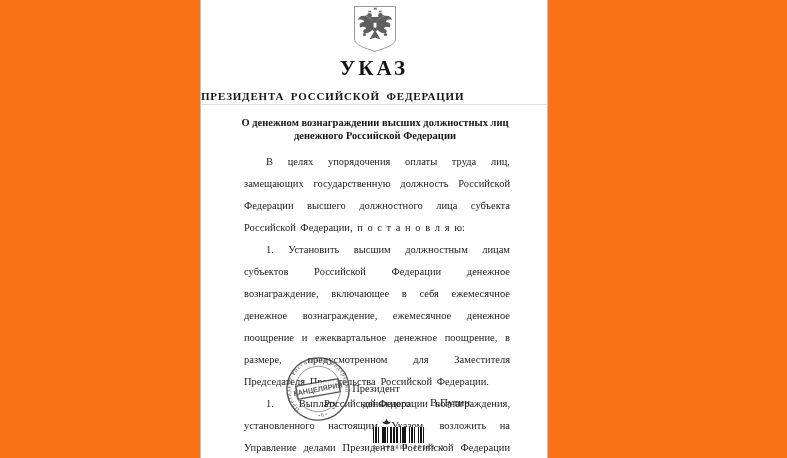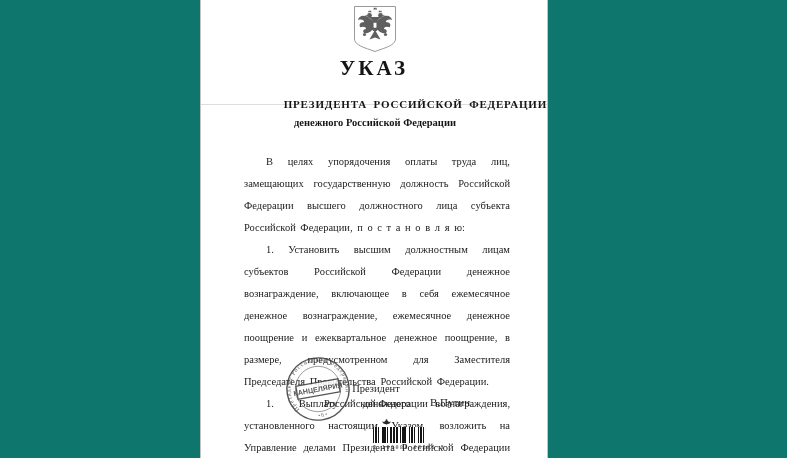--- a/index.html
+++ b/index.html
@@ -1,29 +1,29 @@
 <!DOCTYPE html>
 <html><head>
 <meta charset="utf-8">
 <style>
   * { margin:0; padding:0; box-sizing:border-box; }
   html,body { width:787px; height:458px; background:#ffffff; overflow:hidden;
               font-family:"Liberation Serif", serif; color:#1c1c1c; }
-  .canvas { position:relative; width:787px; height:458px; background:#0f766e; }
+  .canvas { position:relative; width:787px; height:458px; background:#f97316; }
 
   .page { position:absolute; left:200px; top:0; width:348px; height:458px;
           background:#fff; border-left:1px solid #c2c2c2; border-right:1px solid #c2c2c2; }
 
   .letterhead-rule { position:absolute; left:0; top:104px; width:100%; height:1px; background:#dedede; }
 
   .emblem { position:absolute; left:152px; top:5px; width:44px; height:48px; }
 
   .kicker { position:absolute; left:0; top:56px; width:100%; text-align:center;
             font-size:21px; font-weight:bold; letter-spacing:3px; color:#151515; }
-  .org    { position:absolute; left:0; top:98px; width:100%; text-align:right;
+  .org    { position:absolute; left:0; top:90px; width:100%; text-align:left;
             font-size:11px; font-weight:bold; letter-spacing:0.8px; word-spacing:3px; color:#151515; }
 
   .doc-title { position:absolute; left:30px; top:116px; width:288px; text-align:center;
                font-size:10.5px; font-weight:bold; line-height:13px; color:#151515; }
 
   .body-text { position:absolute; left:43px; top:151px; width:266px;
                font-size:10.5px; line-height:22px; text-align:justify; word-spacing:2px; }
   .body-text p { text-indent:22px; }
 
   .stamp { position:absolute; left:77px; top:349px; width:80px; height:80px; opacity:0.88; }
@@ -70,20 +70,21 @@
       </g>
       <rect x="20.2" y="17.5" width="3.6" height="5.5" rx="1" fill="#fff" stroke="#5f5f5f" stroke-width="0.6"></rect>
     </svg>
 
     <div class="letterhead-rule"></div>
 
     <div class="kicker">УКАЗ</div>
     <div class="org">ПРЕЗИДЕНТА РОССИЙСКОЙ ФЕДЕРАЦИИ</div>
 
     <div class="doc-title">
+      <div>О денежном вознаграждении высших должностных лиц</div>
       <div>денежного Российской Федерации</div>
     </div>
 
     <div class="body-text">
       <p>В целях упорядочения оплаты труда лиц, замещающих государственную должность Российской Федерации высшего должностного лица субъекта Российской Федерации, п о с т а н о в л я ю:</p>
       <p>1. Установить высшим должностным лицам субъектов Российской Федерации денежное вознаграждение, включающее в себя ежемесячное денежное вознаграждение, ежемесячное денежное поощрение и ежеквартальное денежное поощрение, в размере, предусмотренном для Заместителя Председателя Правительства Российской Федерации.</p>
       <p>1. Выплату денежного вознаграждения, установленного настоящим Указом, возложить на Управление делами Президента Российской Федерации и осуществлять за счет бюджетных ассигнований, предусмотренных в федеральном бюджете на эти цели.</p>
       <p>3. Правительству Российской Федерации обеспечить финансирование расходов, связанных с реализацией настоящего Указа.</p>
       <p>4. Настоящий Указ вступает в силу с 1 января 2026 г.</p>
     </div>

